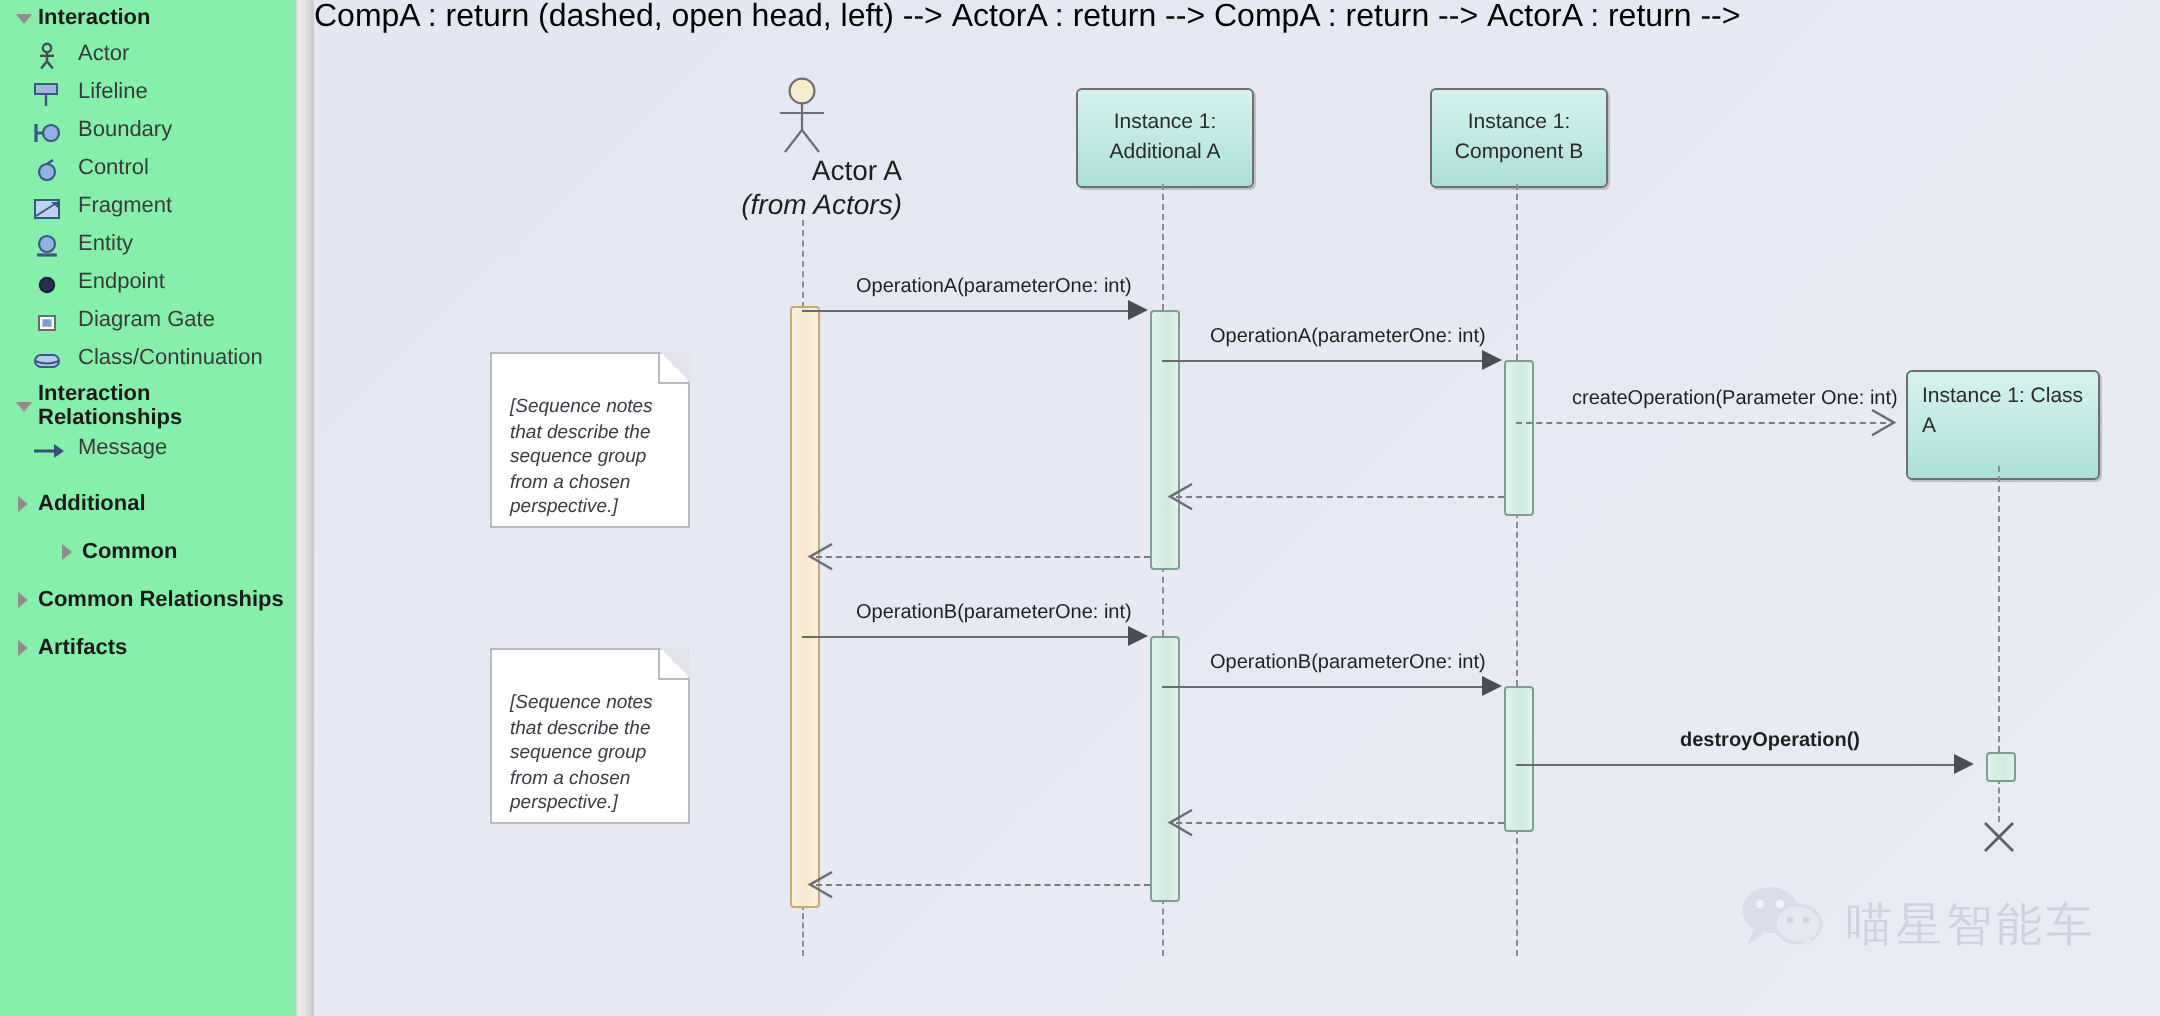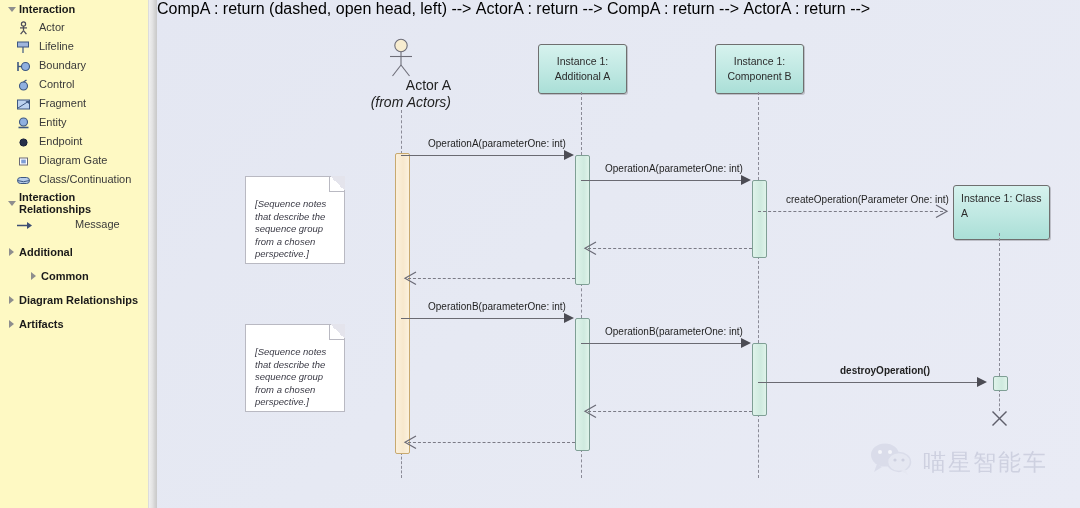--- a/index.html
+++ b/index.html
@@ -6,21 +6,21 @@
   body{
     width:1080px;height:508px;overflow:hidden;
     font-family:"Liberation Sans","DejaVu Sans",sans-serif;
     background:#ffffff;
     -webkit-font-smoothing:antialiased;
   }
   #app{position:relative;width:1080px;height:508px;display:flex;}
 
   
   #toolbox{
-    position:relative;width:148px;height:508px;background:#fef9c3;
+    position:relative;width:148px;height:508px;background:#86efac;
     flex:0 0 148px;
   }
   .tb-group{
     display:flex;align-items:center;height:18px;padding-left:6px;
     font-size:11px;font-weight:bold;color:#1a1a1a;
   }
   .tb-group .tw{
     width:13px;height:13px;flex:0 0 13px;position:relative;
   }
   .tw-open::before{
@@ -236,41 +236,41 @@
         </svg>
       </span>
       <span class="lbl">Class/Continuation</span>
     </div>
 
     <div class="tb-group" style="margin-top:5px;">
       <span class="tw tw-open"></span>
       <span>Interaction Relationships</span>
     </div>
 
-    <div class="tb-item" style="margin-top:3px;gap:36px;">
+    <div class="tb-item" style="margin-top:3px;">
       <span class="ico">
         <svg width="17" height="15" viewBox="0 0 17 15">
           <line x1="1" y1="7.5" x2="13" y2="7.5" stroke="#3d4f74" stroke-width="1.5"></line>
           <path d="M11 4 L16 7.5 L11 11 Z" fill="#3d4f74"></path>
         </svg>
       </span>
       <span class="lbl">Message</span>
     </div>
 
     <div class="tb-group" style="margin-top:9px;">
       <span class="tw tw-closed"></span>
       <span>Additional</span>
     </div>
     <div class="tb-group" style="margin-top:6px;margin-left:22px;">
       <span class="tw tw-closed"></span>
       <span>Common</span>
     </div>
     <div class="tb-group" style="margin-top:6px;">
       <span class="tw tw-closed"></span>
-      <span>Diagram Relationships</span>
+      <span>Common Relationships</span>
     </div>
     <div class="tb-group" style="margin-top:6px;">
       <span class="tw tw-closed"></span>
       <span>Artifacts</span>
     </div>
   </div>
 
   <div id="splitter"></div>
 
   <div id="canvas">

